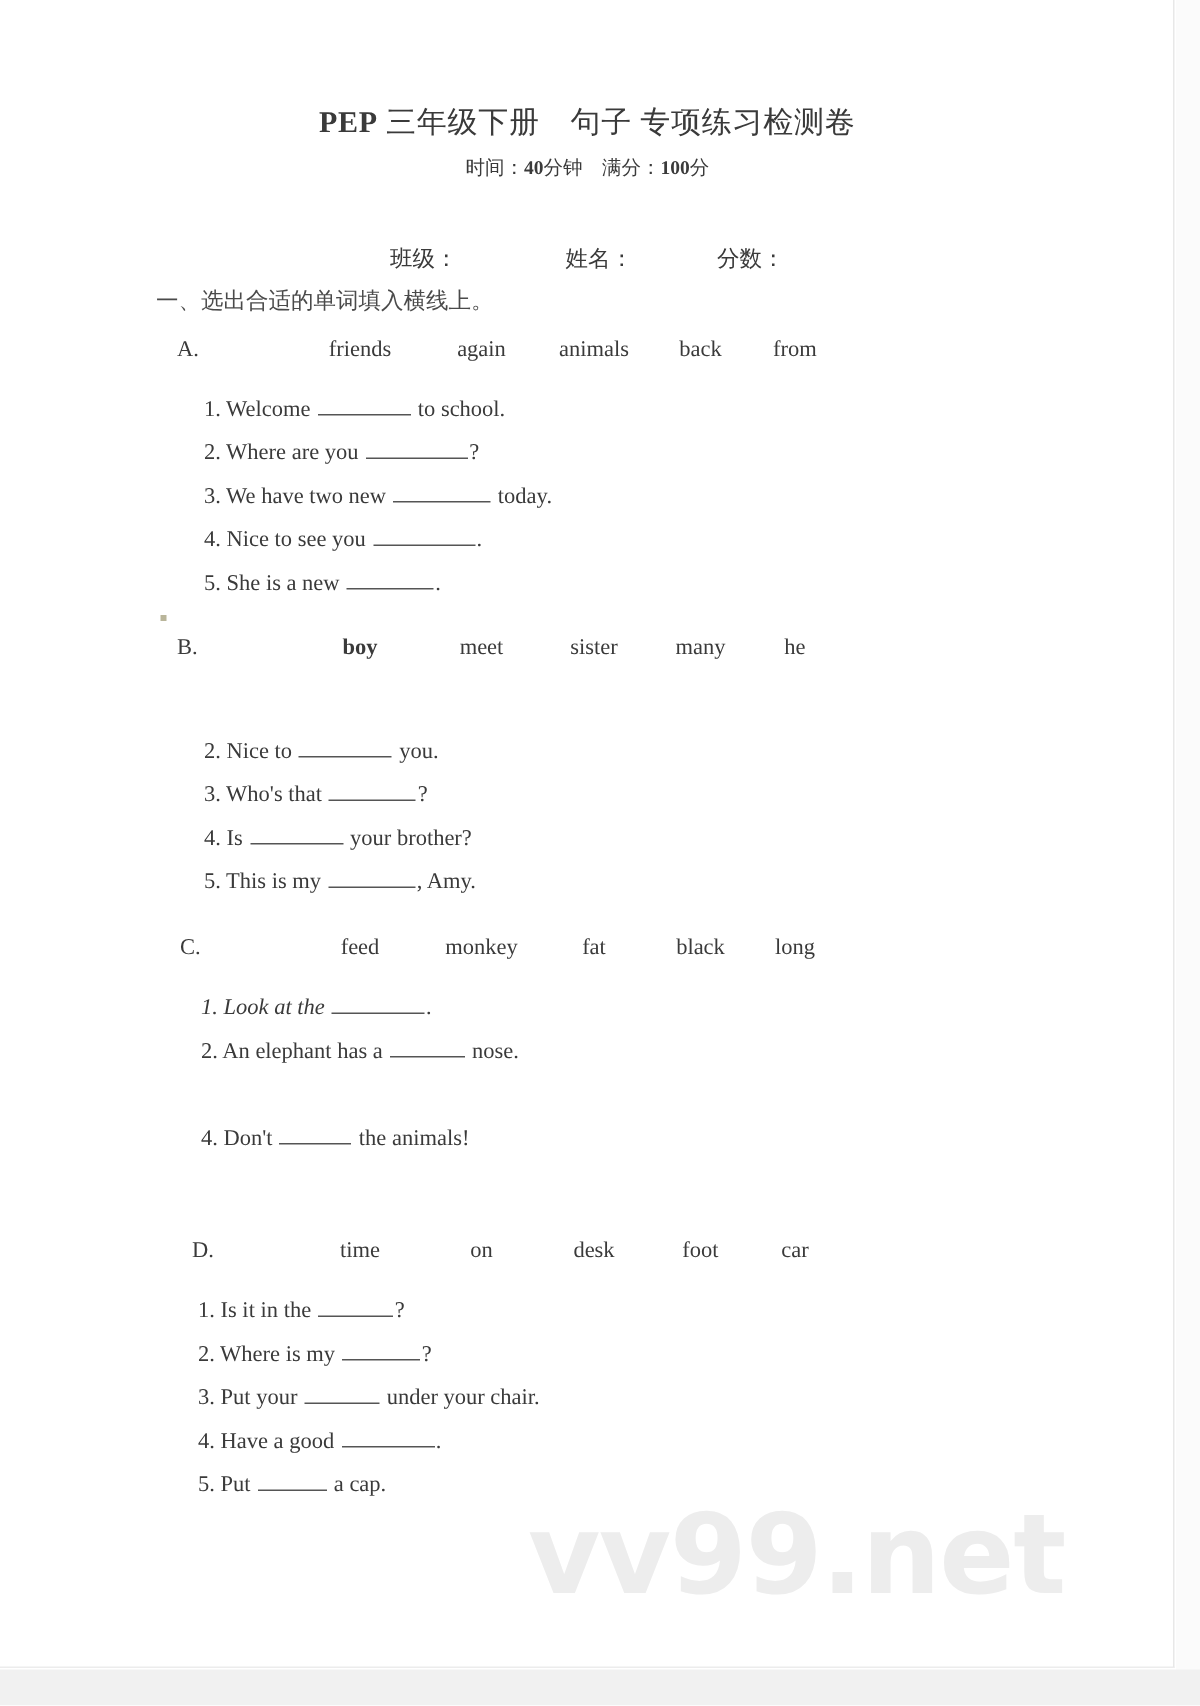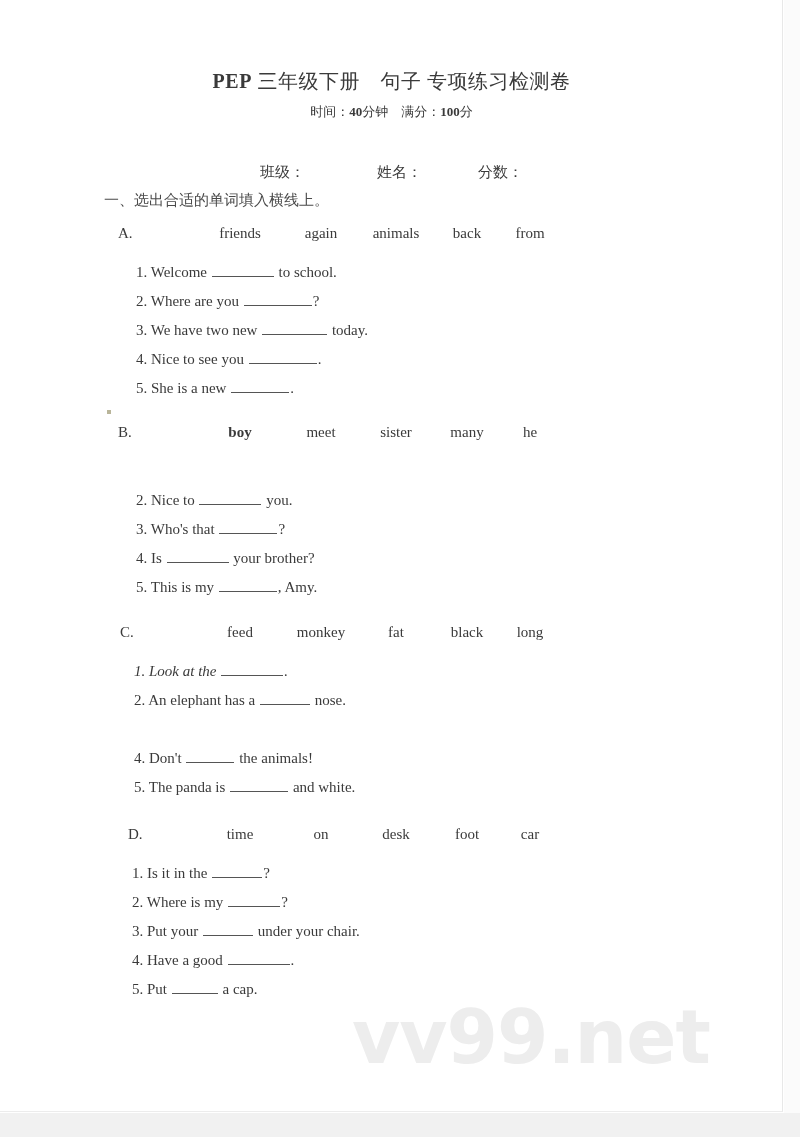--- a/index.html
+++ b/index.html
@@ -211,21 +211,20 @@
       <span class="bank-letter" style="left: 120px;">C.</span>
       <span class="bank-word" style="left: 240px;">feed</span>
       <span class="bank-word" style="left: 321px;">monkey</span>
       <span class="bank-word" style="left: 396px;">fat</span>
       <span class="bank-word" style="left: 467px;">black</span>
       <span class="bank-word" style="left: 530px;">long</span>
     </div>
     <div class="q" style="left: 134px; top: 37px; font-style: italic;"><span class="num">1.</span><span> Look at the </span><span class="blank" style="width: 62px;"></span><span>.</span></div>
     <div class="q" style="left: 134px; top: 66px;"><span class="num">2.</span><span> An elephant has a </span><span class="blank" style="width: 50px;"></span><span> nose.</span></div>
     <div class="q" style="left: 134px; top: 124px;"><span class="num">4.</span><span> Don't </span><span class="blank" style="width: 48px;"></span><span> the animals!</span></div>
-    <div class="q" style="left: 134px; top: 153px;"><span class="num">5.</span><span> The panda is </span><span class="blank" style="width: 58px;"></span><span> and white.</span></div>
   </div>
 <div class="group" id="group-d">
     <div class="bank">
       <span class="bank-letter" style="left: 128px;">D.</span>
       <span class="bank-word" style="left: 240px;">time</span>
       <span class="bank-word" style="left: 321px;">on</span>
       <span class="bank-word" style="left: 396px;">desk</span>
       <span class="bank-word" style="left: 467px;">foot</span>
       <span class="bank-word" style="left: 530px;">car</span>
     </div>

